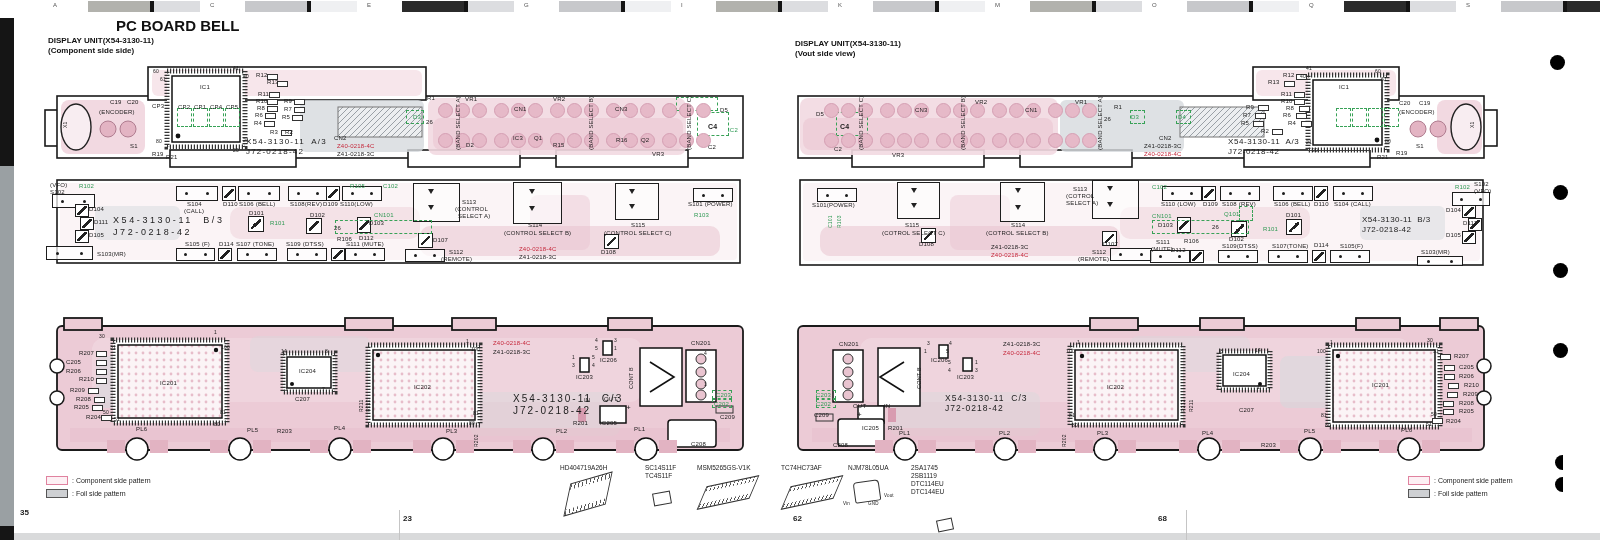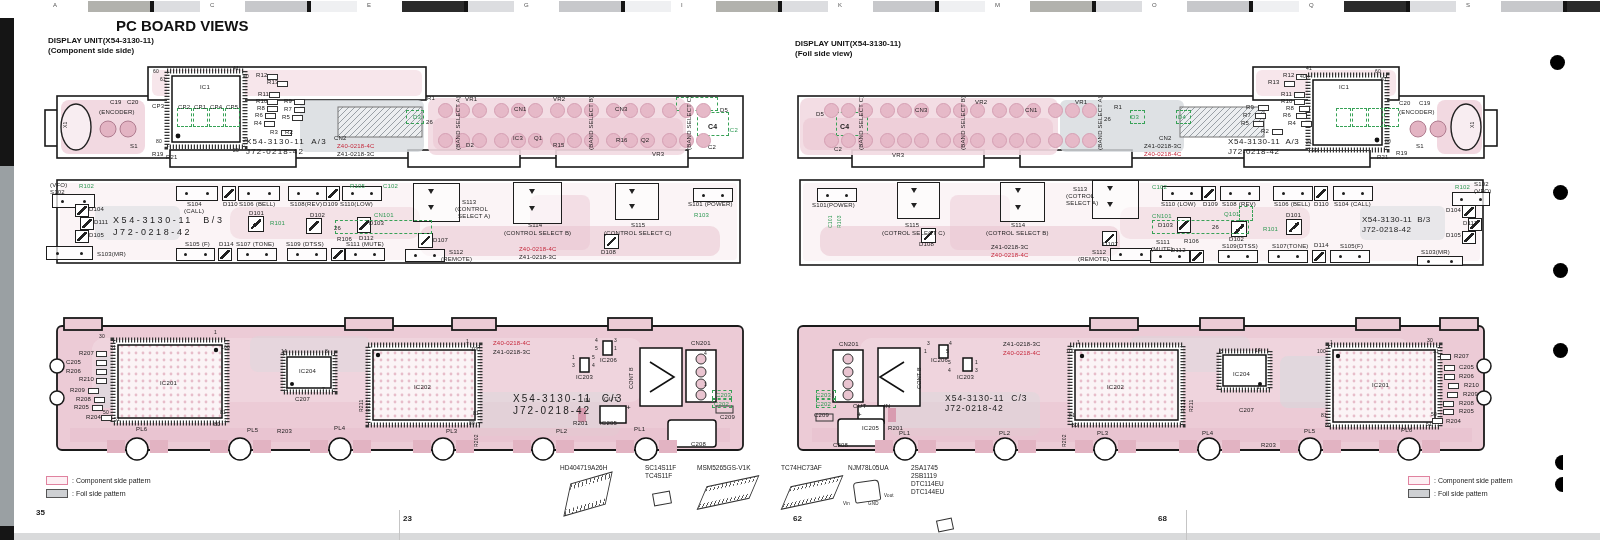--- a/index.html
+++ b/index.html
@@ -116,29 +116,29 @@
       <div class="rblk" style="left: 1501px; background: linear-gradient(90deg, rgb(199, 200, 203) 0px, rgb(199, 200, 203) 55%, rgb(20, 20, 20) 55%, rgb(20, 20, 20) 59%, rgb(43, 43, 43) 59%, rgb(43, 43, 43) 100%);"></div>
       <span class="rlet" style="left: 1466px;">S</span>
     </div>
   <div class="edge" id="edge-black-top"></div>
   <div class="edge" id="edge-gray"></div>
   <div class="edge" id="edge-black-bottom"></div>
   <div class="edge" id="bottom-strip"></div>
   <div class="splitline" style="left:399px"></div>
   <div class="splitline" style="left:1186px"></div>
 
-  <span id="subtitle">PC BOARD VIEWS</span>
+  <span id="subtitle">PC BOARD BELL</span>
 
   <div class="sec-head" id="sec-left">
     <div>DISPLAY UNIT(X54-3130-11)</div>
     <div>(Component side side)</div>
   </div>
   <div class="sec-head" id="sec-right">
     <div>DISPLAY UNIT(X54-3130-11)</div>
-    <div>(Foil side view)</div>
+    <div>(Vout side view)</div>
   </div>
 
   <svg id="boards" width="1600" height="540" viewBox="0 0 1600 540">
     <defs>
       <pattern id="pdots" width="7" height="7" patternUnits="userSpaceOnUse">
         <rect width="7" height="7" fill="#fbf4f6"></rect>
           <circle cx="3" cy="3" r="1.4" fill="#e7bdca"></circle>
       </pattern>
       <pattern id="hat" width="6" height="6" patternUnits="userSpaceOnUse">
         <rect width="6" height="6" fill="#eceef0"></rect>
@@ -884,21 +884,21 @@
       <span class="swatch comp"></span>
       <span class="ltext">: Component side pattern</span>
     </div>
     <div class="lrow">
       <span class="swatch foil"></span>
       <span class="ltext">: Foil side pattern</span>
     </div>
   </div>
 
   <div id="pagenums">
-      <span class="pgnum" style="left: 36px; top: 508px;">35</span>
+      <span class="pgnum" style="left: 20px; top: 508px;">35</span>
       <span class="pgnum" style="left: 403px; top: 514px;">23</span>
       <span class="pgnum" style="left: 793px; top: 514px;">62</span>
       <span class="pgnum" style="left: 1158px; top: 514px;">68</span>
     </div>
   <div id="dots">
       <div class="dot" style="left: 1550px; top: 55px;"></div>
       <div class="dot" style="left: 1553px; top: 185px;"></div>
       <div class="dot" style="left: 1553px; top: 263px;"></div>
       <div class="dot" style="left: 1553px; top: 343px;"></div>
       <div class="halfdot" style="left: 1555px; top: 455px;"></div>

